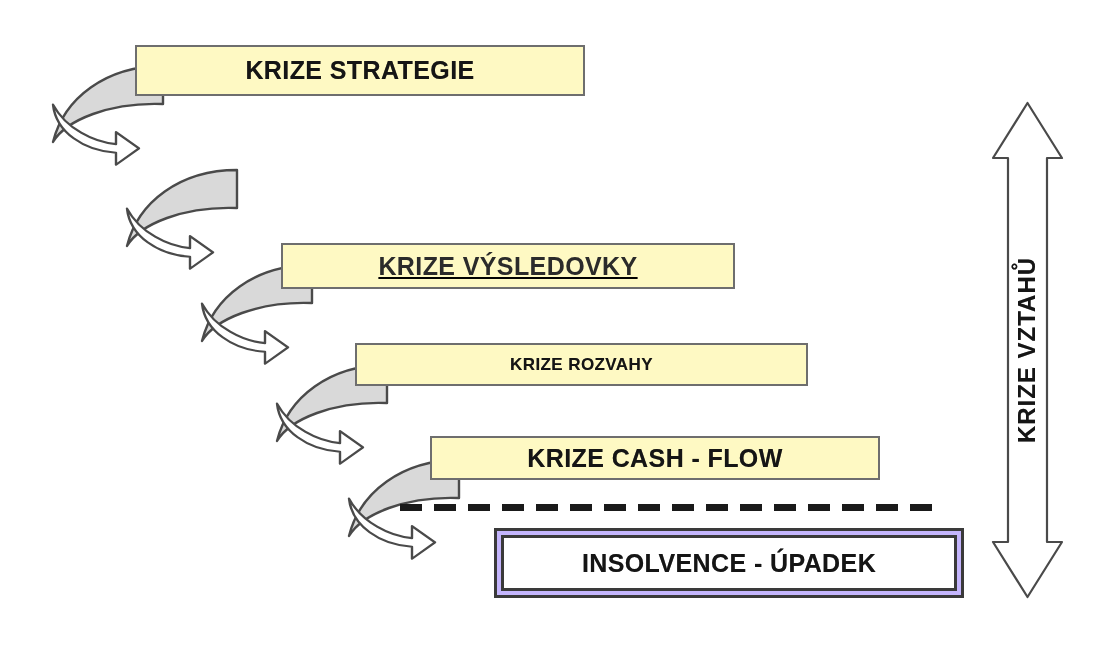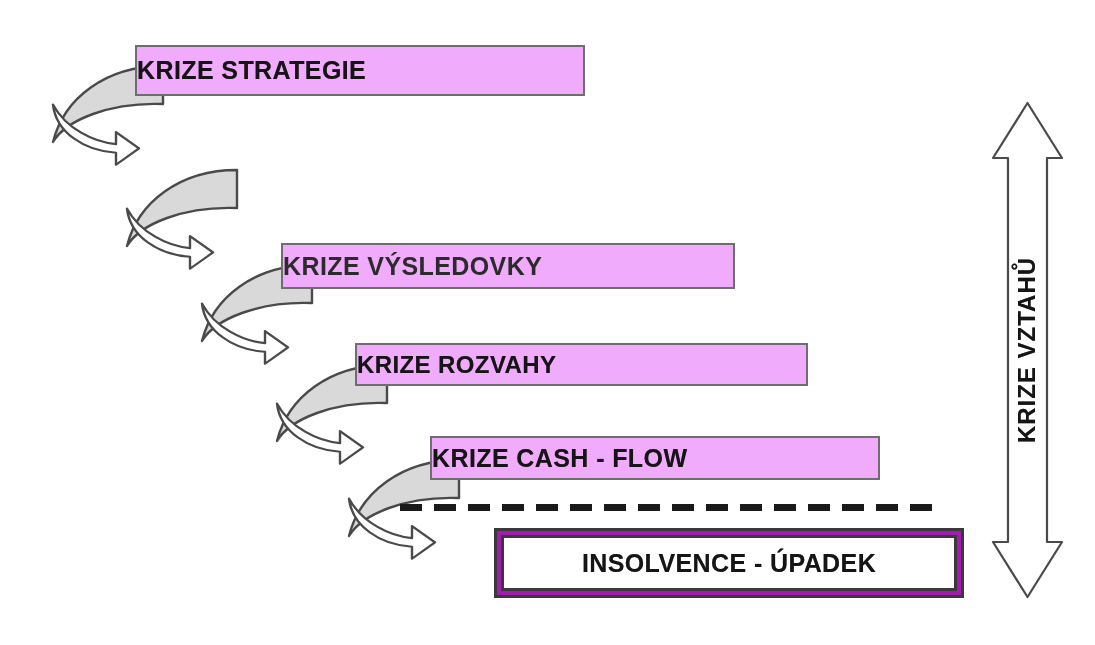--- a/index.html
+++ b/index.html
@@ -7,54 +7,54 @@
     width:1095px;height:645px;position:relative;overflow:hidden;
     font-family:"Liberation Sans","DejaVu Sans",sans-serif;
     background:#ffffff;
   }
   #stage{position:absolute;left:0;top:0;width:1095px;height:645px;}
 
   
   .crisis-box{
     position:absolute;
     box-sizing:border-box;
-    background:#f0abfc;
+    background:#fef9c3;
     border:2px solid #6e6e6e;
-    display:flex;align-items:center;justify-content:flex-start;
+    display:flex;align-items:center;justify-content:center;
     z-index:3;
   }
   .crisis-box .label{
     font-weight:bold;
     color:#151515;
     letter-spacing:.4px;
     white-space:nowrap;
     text-shadow:0 0 .6px rgba(0,0,0,.45);
   }
 
   .box-1{left:135px;top:45px;width:450px;height:51px;}
   .box-1 .label{font-size:25px;}
 
   .box-2{left:208px;top:148px;width:457px;height:45px;}
   .box-2 .label{font-size:25px;}
 
-  .box-3{left:281px;top:243px;width:454px;height:46px;}
+  .box-3{left:281px;top:243px;width:454px;height:46px;text-decoration:underline;}
   .box-3 .label{font-size:25px;font-weight:bold;color:#2b2b2b;text-shadow:none;}
 
   .box-4{left:355px;top:343px;width:453px;height:43px;}
-  .box-4 .label{font-size:24px;}
+  .box-4 .label{font-size:17px;}
 
   .box-5{left:430px;top:436px;width:450px;height:44px;}
   .box-5 .label{font-size:25px;}
 
   
   .insolvency-frame{
     position:absolute;left:494px;top:528px;width:470px;height:70px;
     box-sizing:border-box;
     border:3px solid #3a3a3a;
-    background:#a21caf;
+    background:#c4b5fd;
     padding:4px;
     z-index:3;
   }
   .insolvency-inner{
     box-sizing:border-box;
     width:100%;height:100%;
     border:3px solid #3a3a3a;
     background:#ffffff;
     display:flex;align-items:center;justify-content:center;
   }

